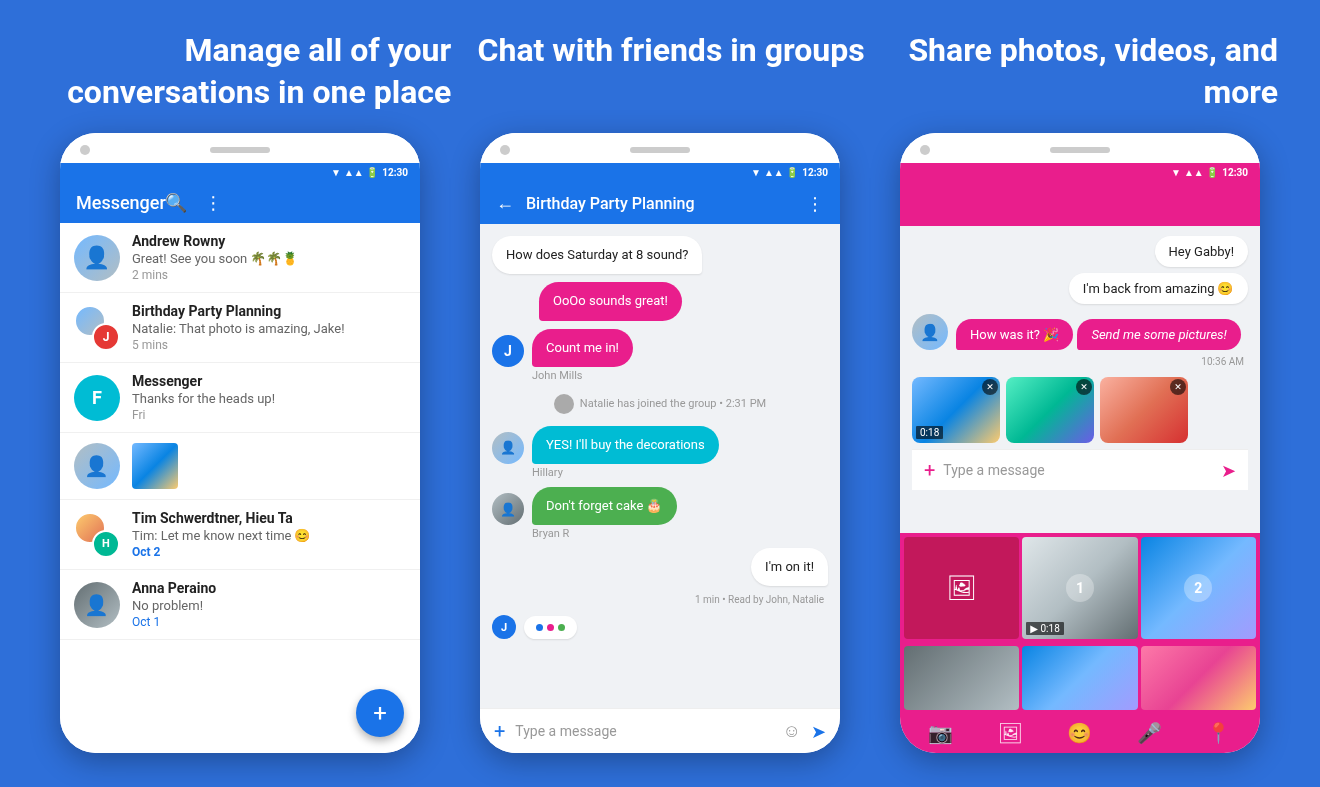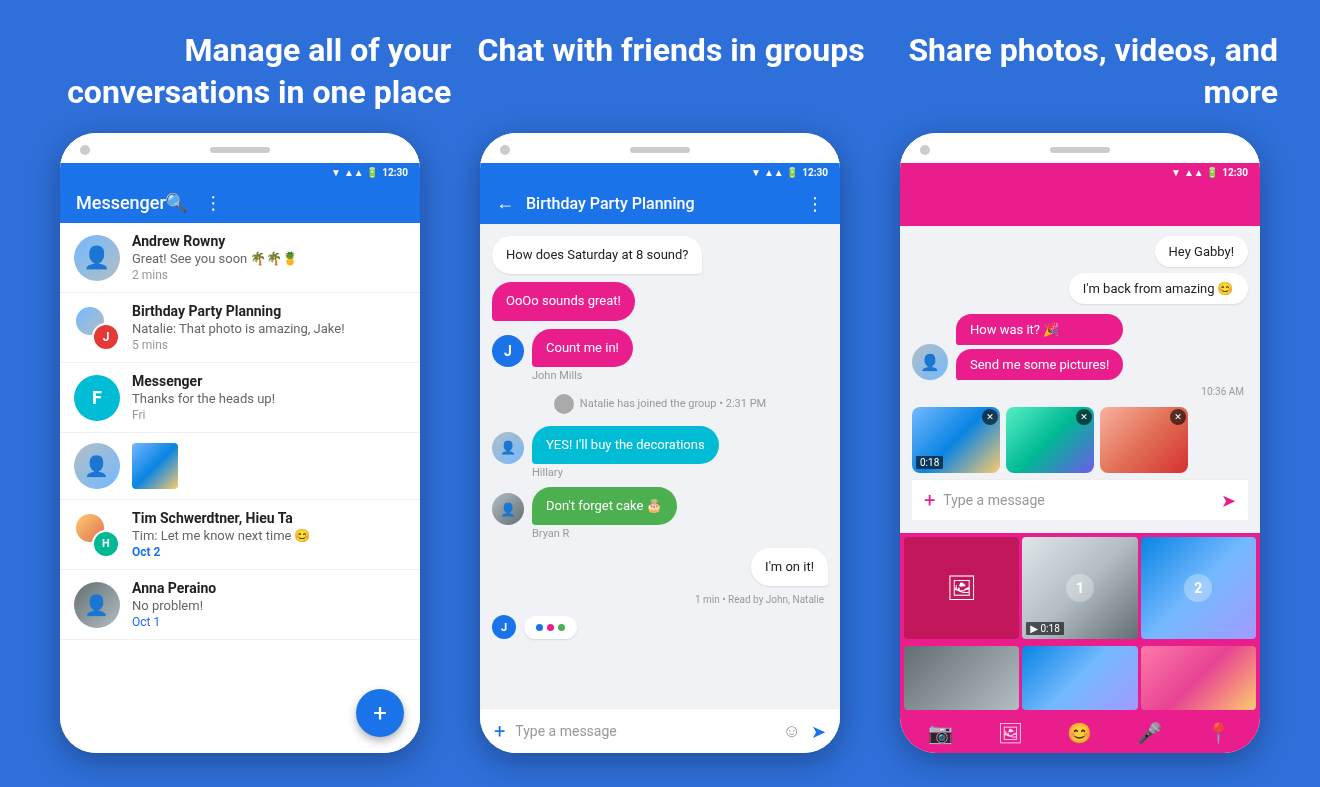--- a/index.html
+++ b/index.html
@@ -228,20 +228,21 @@
     .msg-green {
       background: #4caf50;
       color: white;
       border-radius: 20px 20px 20px 4px;
     }
 
     .msg-sender {
       display: flex;
       align-items: flex-start;
       gap: 8px;
+      margin-left: 47px;
     }
 
     .msg-sender-av {
       width: 32px;
       height: 32px;
       border-radius: 50%;
       flex-shrink: 0;
       display: flex;
       align-items: center;
       justify-content: center;
@@ -647,23 +648,23 @@
       </div>
 
       <div style="display:flex; justify-content:flex-end;">
         <div class="msg-right3">I'm back from amazing 😊</div>
       </div>
 
       <div style="display:flex; align-items:flex-end; gap:8px; margin-top:4px;">
         <div class="msg-sender-av" style="width:36px; height:36px; background: linear-gradient(135deg, #b2bec3, #74b9ff); flex-shrink:0;">
           <span style="font-size:16px;">👤</span>
         </div>
-        <div style="display:flex; flex-direction:column; gap:4px;">
+        <div style="display:flex; flex-direction:row; gap:4px;">
           <div class="msg-pink3" style="border-radius: 20px 20px 20px 4px;">How was it? 🎉</div>
-          <div class="msg-pink3" style="border-radius: 20px 20px 20px 4px;">Send me some pictures!</div>
+          <div class="msg-pink3" style="border-radius: 20px 20px 20px 4px; font-style: italic;">Send me some pictures!</div>
         </div>
       </div>
       <div class="timestamp-right">10:36 AM</div>
 
       <div class="media-row">
         <div class="media-thumb bg-beach">
           <div class="close-btn">✕</div>
           <div class="media-overlay">0:18</div>
         </div>
         <div class="media-thumb bg-nature">

